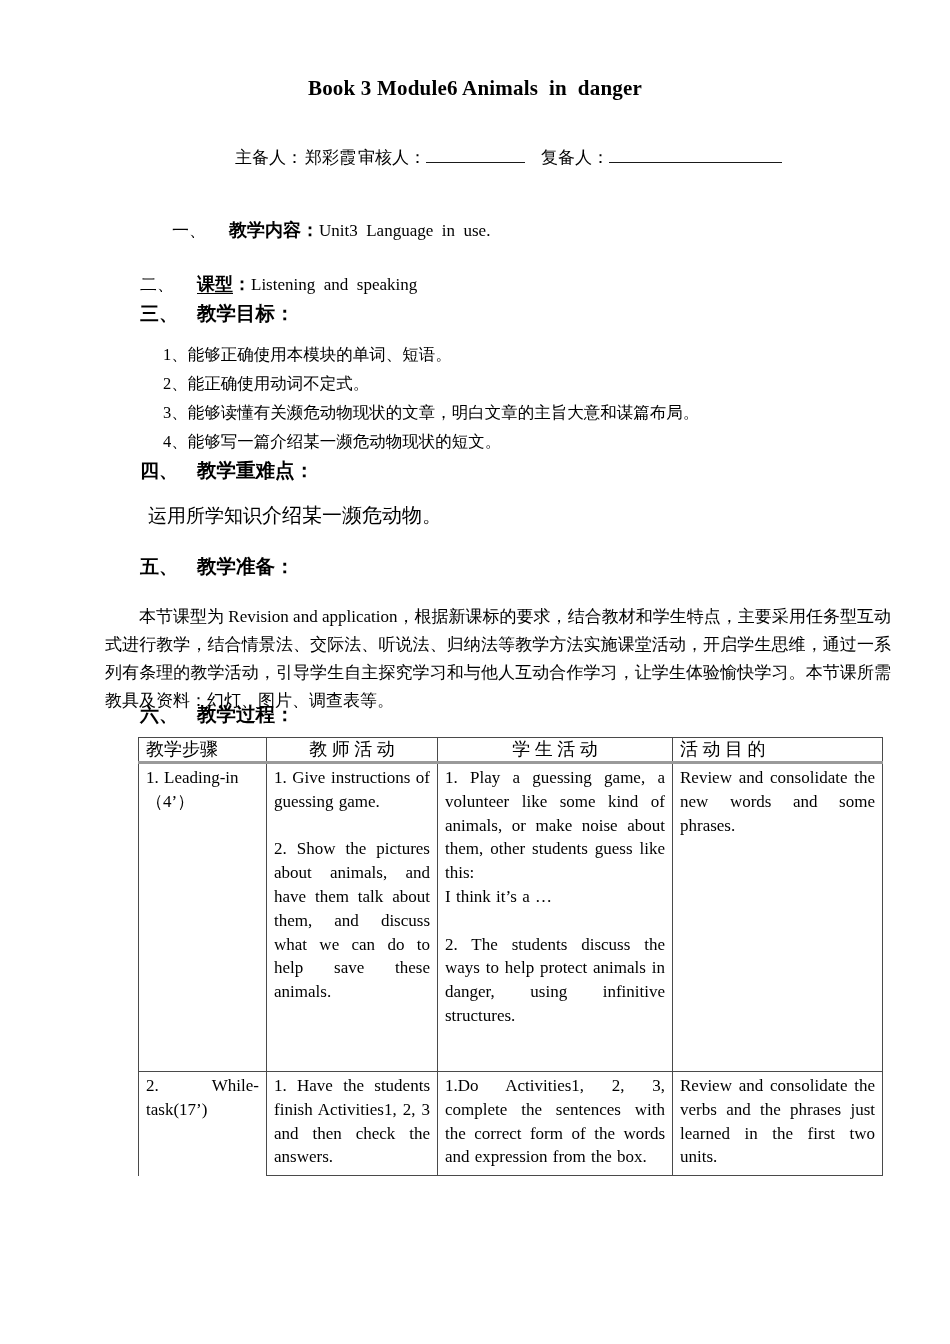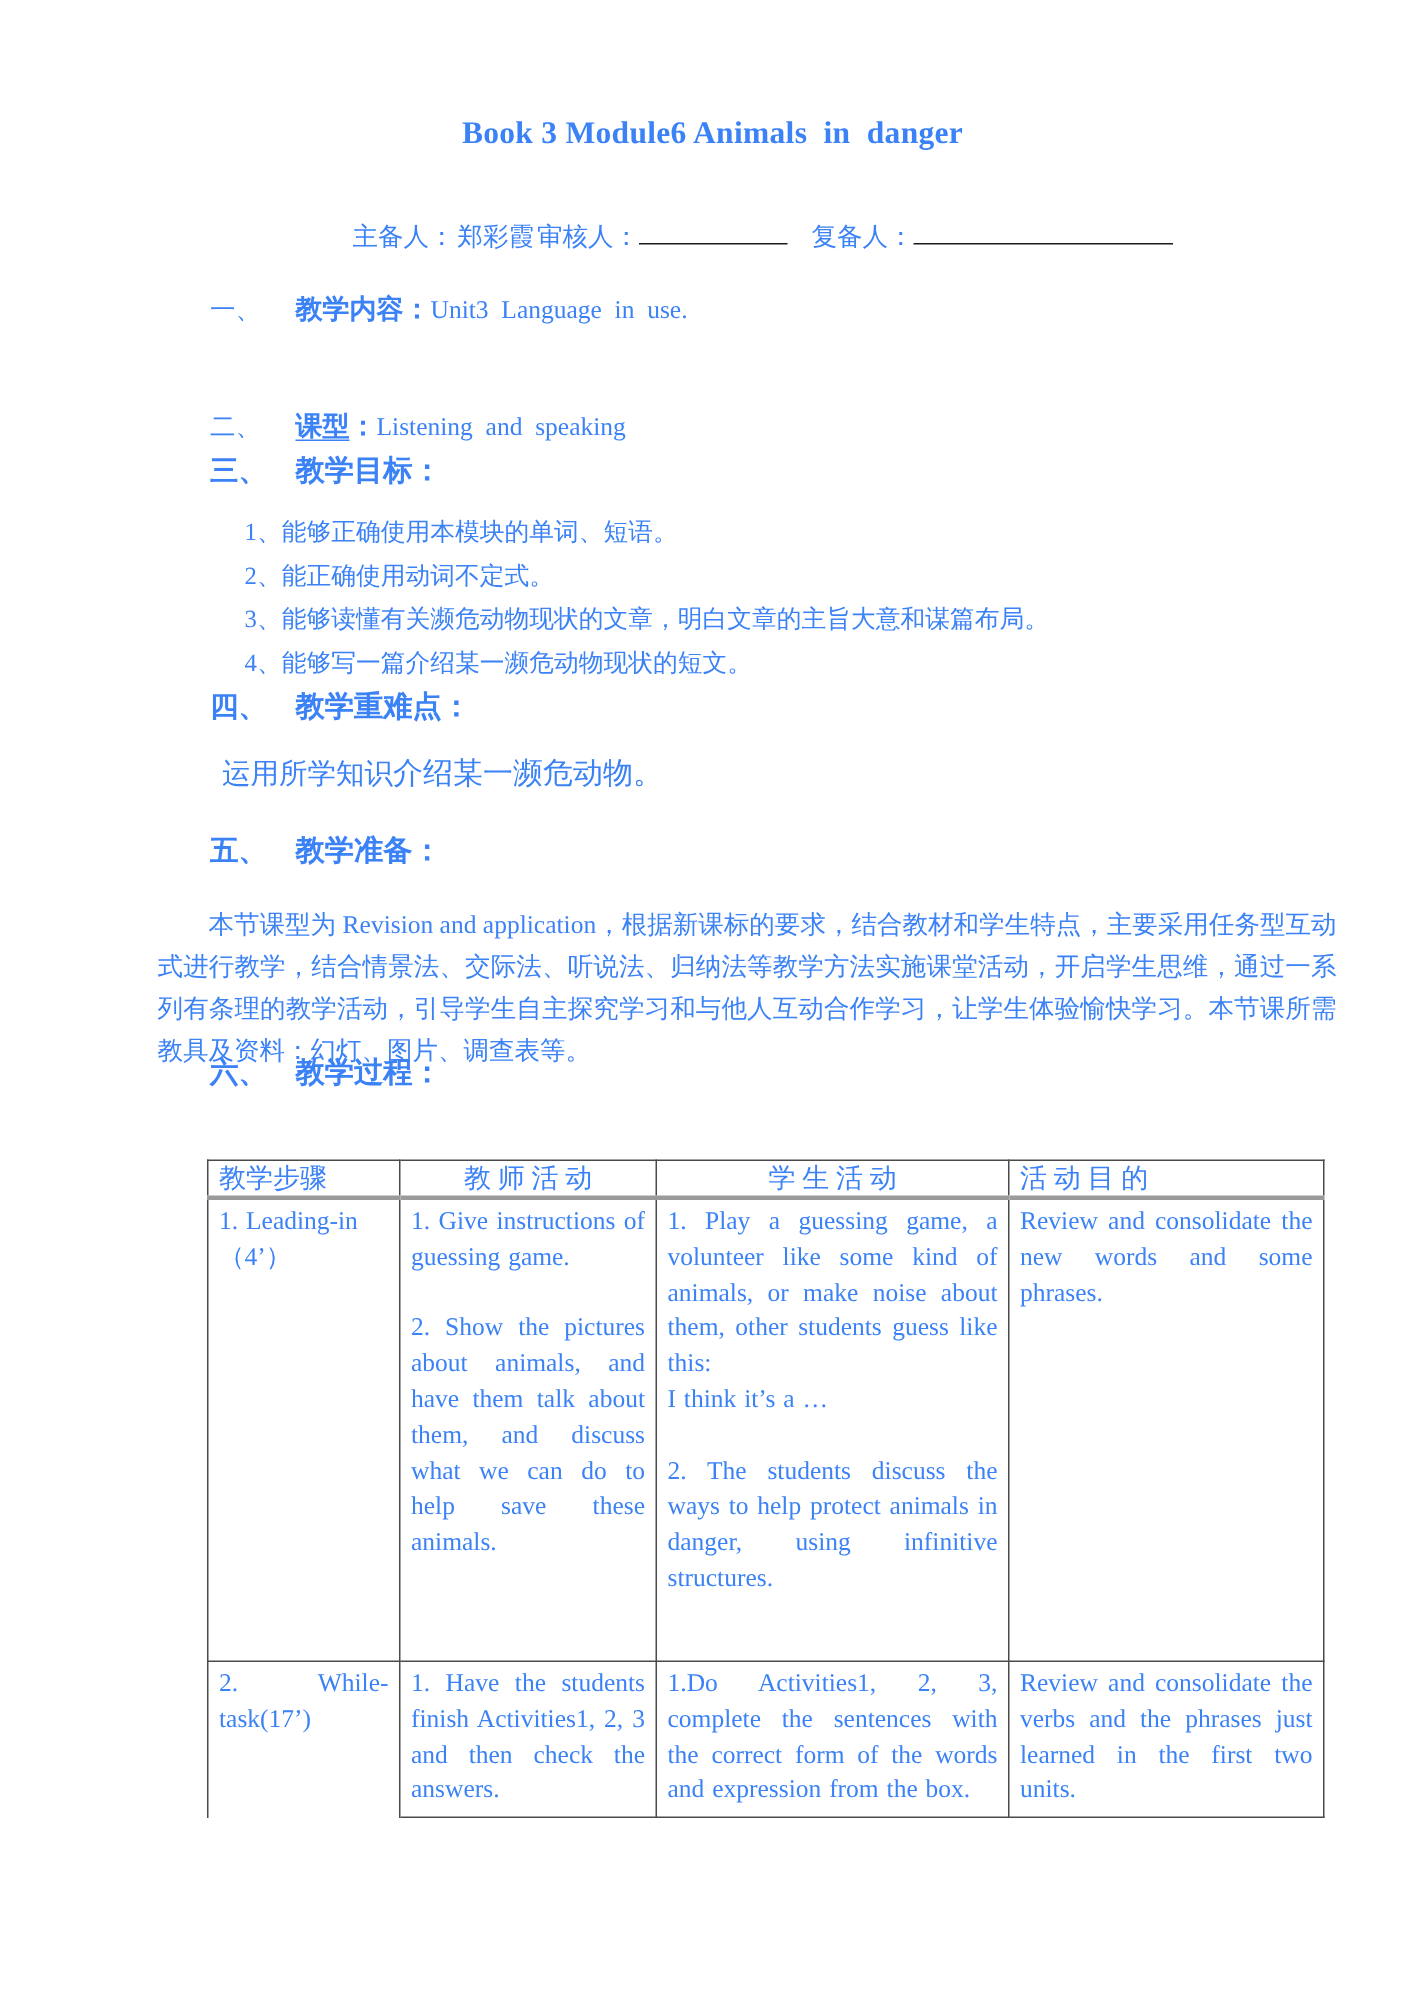--- a/index.html
+++ b/index.html
@@ -3,21 +3,21 @@
 <meta charset="utf-8">
 <style>
   * { box-sizing: border-box; }
   html,body { margin:0; padding:0; background:#ffffff; }
   .page {
     position: relative;
     width: 950px;
     height: 1344px;
     background: #ffffff;
     font-family: "Liberation Serif", "DejaVu Serif", serif;
-    color: #3b82f6;
+    color: #000000;
     overflow: hidden;
   }
   .doc-title {
     position: absolute; top: 76px; left: 0; width: 100%;
     text-align: center; font-size: 21px; font-weight: bold;
     white-space: pre; letter-spacing: 0.2px;
   }
   .byline {
     position: absolute; top: 146px; left: 235px;
     font-size: 17px; white-space: nowrap;
@@ -34,21 +34,21 @@
 
   .sec { position: absolute; left: 140px; white-space: nowrap; }
   .sec .num { display: inline-block; width: 57px; font-size: 17px; }
   .sec .label { font-weight: bold; font-size: 18px; }
   .sec .sep { font-weight: bold; font-size: 18px; }
   .sec .text { font-size: 17px; white-space: pre; }
   .sec.big .num { font-weight: bold; font-size: 19px; }
   .sec.big .label { font-size: 19.5px; }
   .u { text-decoration: underline; text-underline-offset: 3px; }
 
-  .sec-1 { top: 194px; }
+  .sec-1 { top: 218px; margin-left: 32px; }
   .sec-2 { top: 272px; }
   .sec-3 { top: 300px; }
   .sec-4 { top: 457px; }
   .sec-5 { top: 553px; }
   .sec-6 { top: 701px; }
 
   .objectives {
     position: absolute; top: 340px; left: 163px;
     font-size: 16.5px; line-height: 29px;
   }
@@ -57,21 +57,21 @@
   .key-point .rest { font-size: 20px; }
 
   .prep-paragraph {
     position: absolute; top: 603px; left: 105px; width: 786px;
     font-size: 17px; line-height: 28px;
     text-align: justify; text-indent: 34px;
   }
 
   table.lesson {
     position: absolute; top: 737px; left: 138px;
-    width: 744px; border-collapse: collapse; table-layout: fixed; margin-top: 36px;
+    width: 744px; border-collapse: collapse; table-layout: fixed;
   }
   table.lesson th, table.lesson td {
     border: 1px solid #4a4a4a;
     vertical-align: top;
     font-weight: normal;
     padding: 2px 7px 2px 7px;
     font-size: 17px;
     line-height: 23.8px;
     overflow: hidden;
   }

